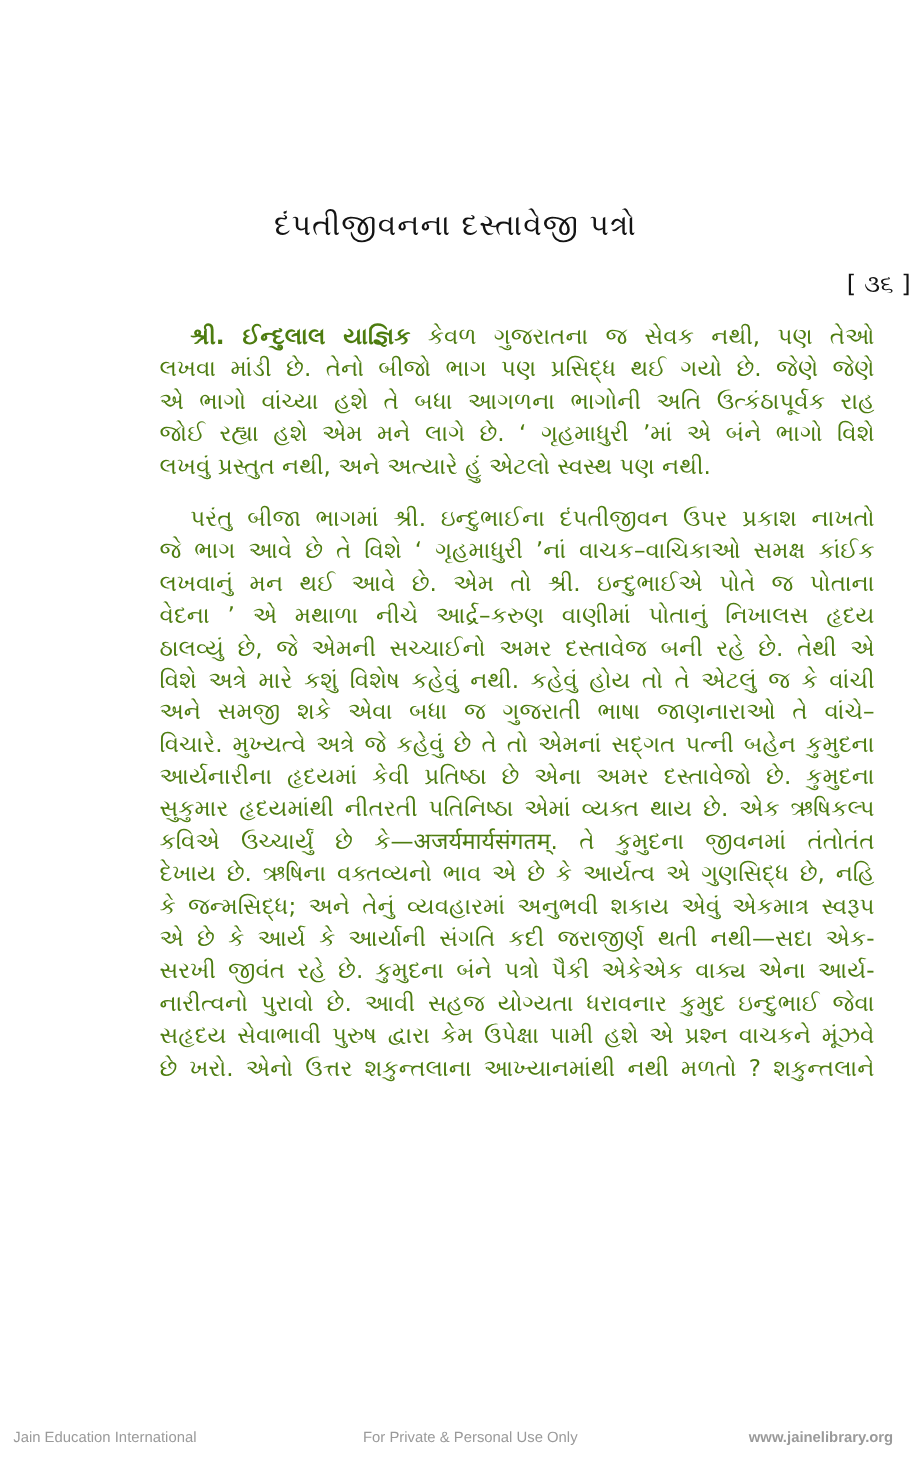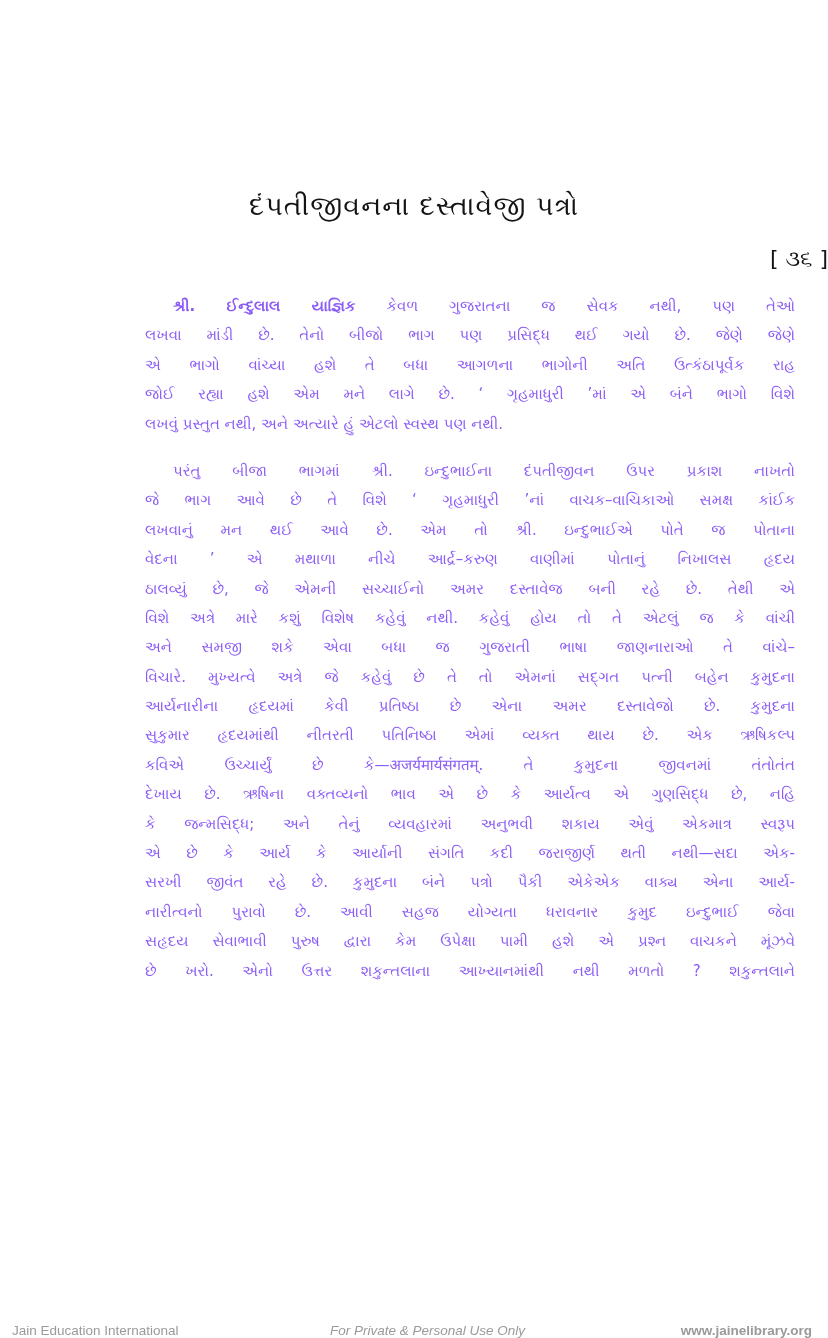--- a/index.html
+++ b/index.html
@@ -4,31 +4,31 @@
 <style>
   html, body { margin: 0; padding: 0; background: #ffffff; }
   body { width: 828px; height: 1338px; position: relative; overflow: hidden;
          font-family: "DejaVu Sans", sans-serif; color: #1a1a1a; }
   .page { position: absolute; left: 0; top: 0; width: 828px; height: 1062px; }
   .title { position: absolute; top: 190px; left: 0; width: 828px; text-align: center;
            font-size: 27px; letter-spacing: 1px; color: #141414; }
   .chapter { position: absolute; top: 246px; left: 0; width: 828px; text-align: right;
              font-size: 22px; color: #141414; }
   .body-text { position: absolute; left: 145px; width: 650px; top: 292px; }
-  .line { height: 29.4px; line-height: 29.4px; font-size: 15px; white-space: nowrap;
-          text-align: justify; text-align-last: justify; color: #8b5cf6; }
+  .line { height: 29.4px; line-height: 29.4px; font-size: 21px; white-space: nowrap;
+          text-align: justify; text-align-last: justify; color: #4d7c0f; }
   .line.last { text-align-last: left; }
   .line.indent { padding-left: 28px; }
   .para-gap { height: 18px; }
   .bold { font-weight: bold; }
   .footer { position: absolute; top: 1299px; left: 0; width: 828px; height: 20px;
             font-family: "Liberation Sans", sans-serif; font-size: 13.5px; color: #9a9a9a; }
-  .footer span { position: absolute; top: 0; margin-top: 24px; }
+  .footer span { position: absolute; top: 0; }
   .f-left { left: 12px; }
-  .f-center { left: 330px; font-style: italic; }
+  .f-center { left: 330px; }
   .f-right { right: 16px; font-weight: bold; }
 </style>
 </head>
 <body>
 
 <div class="page">
   <div class="title">દંપતીજીવનના દસ્તાવેજી પત્રો</div>
   <div class="chapter">[ ૩૬ ]</div>
 
   <div class="body-text">

